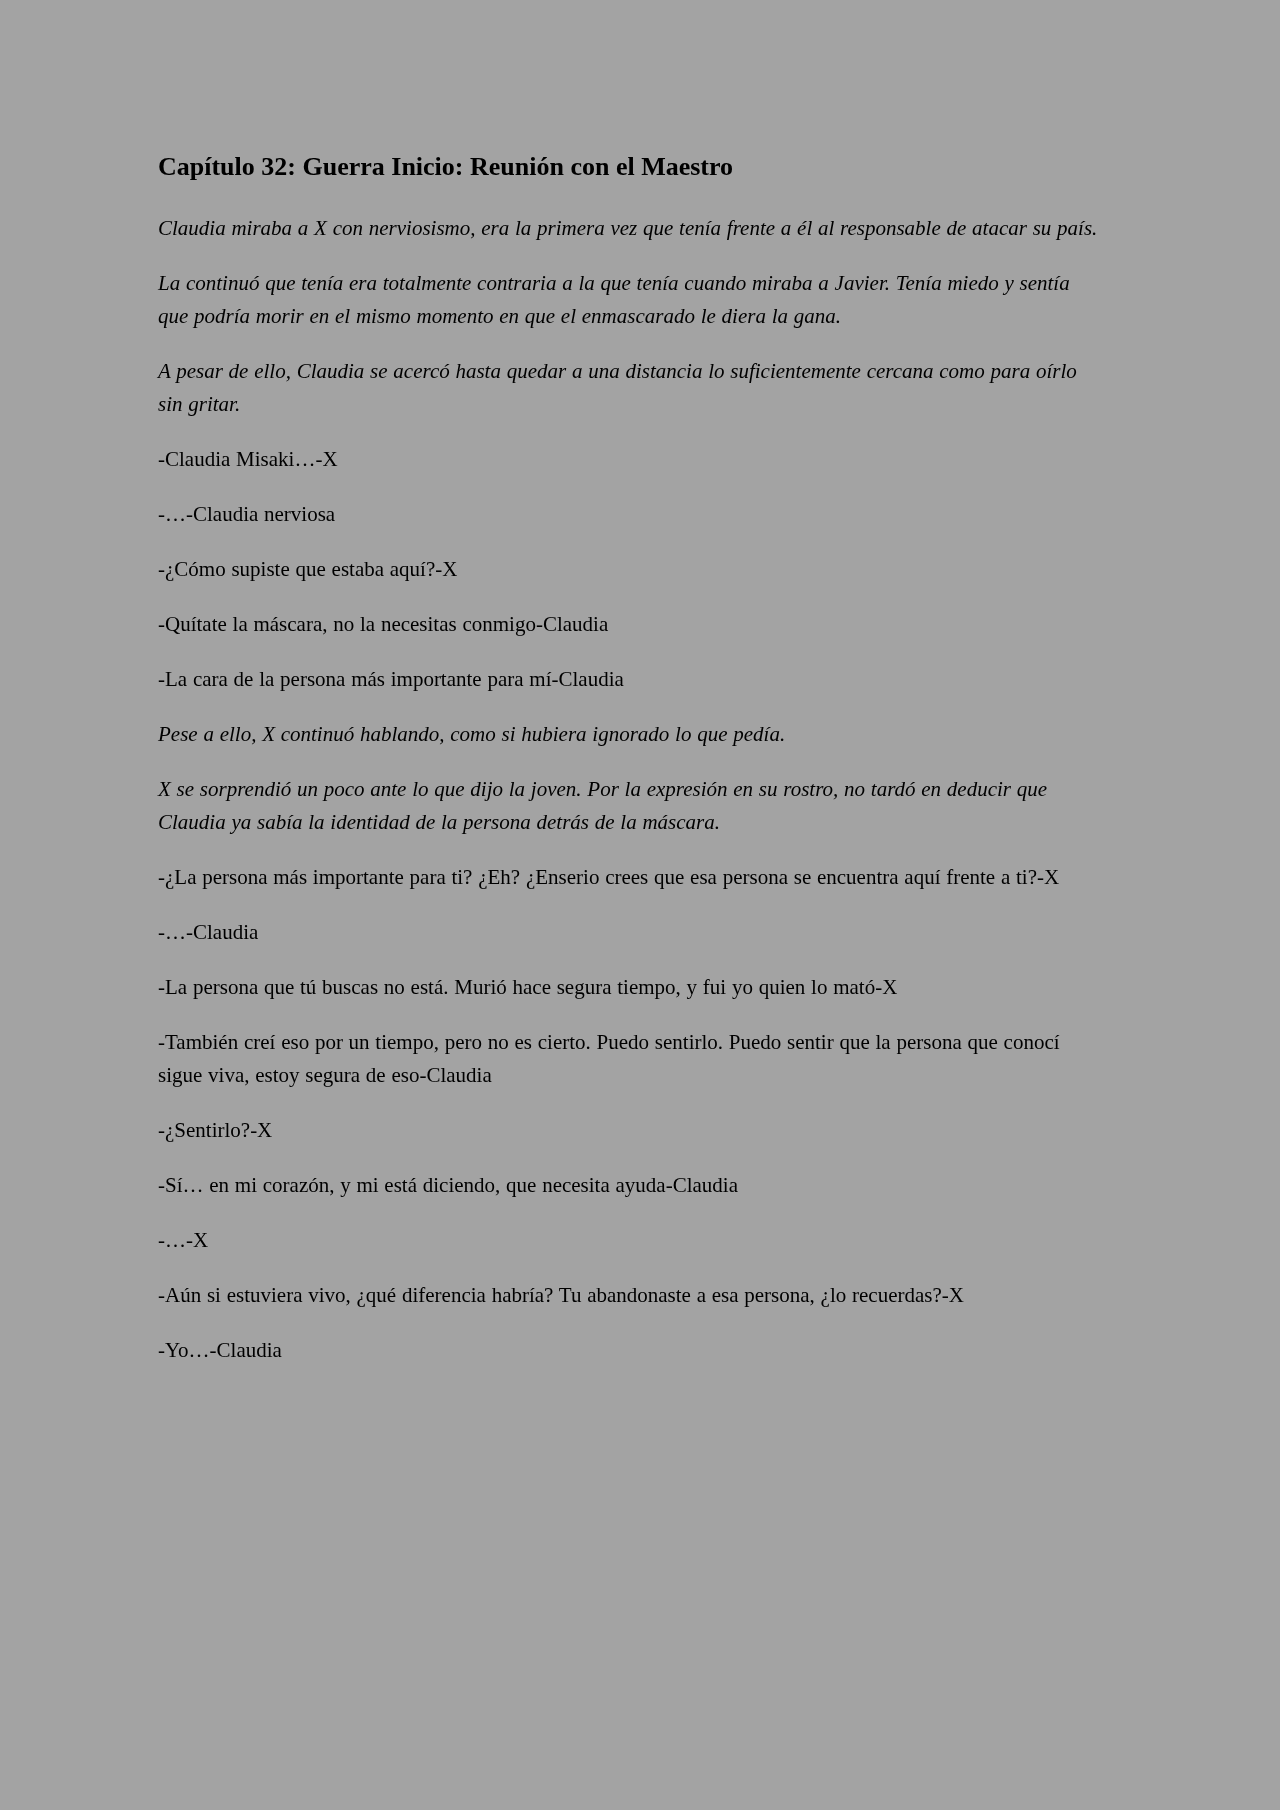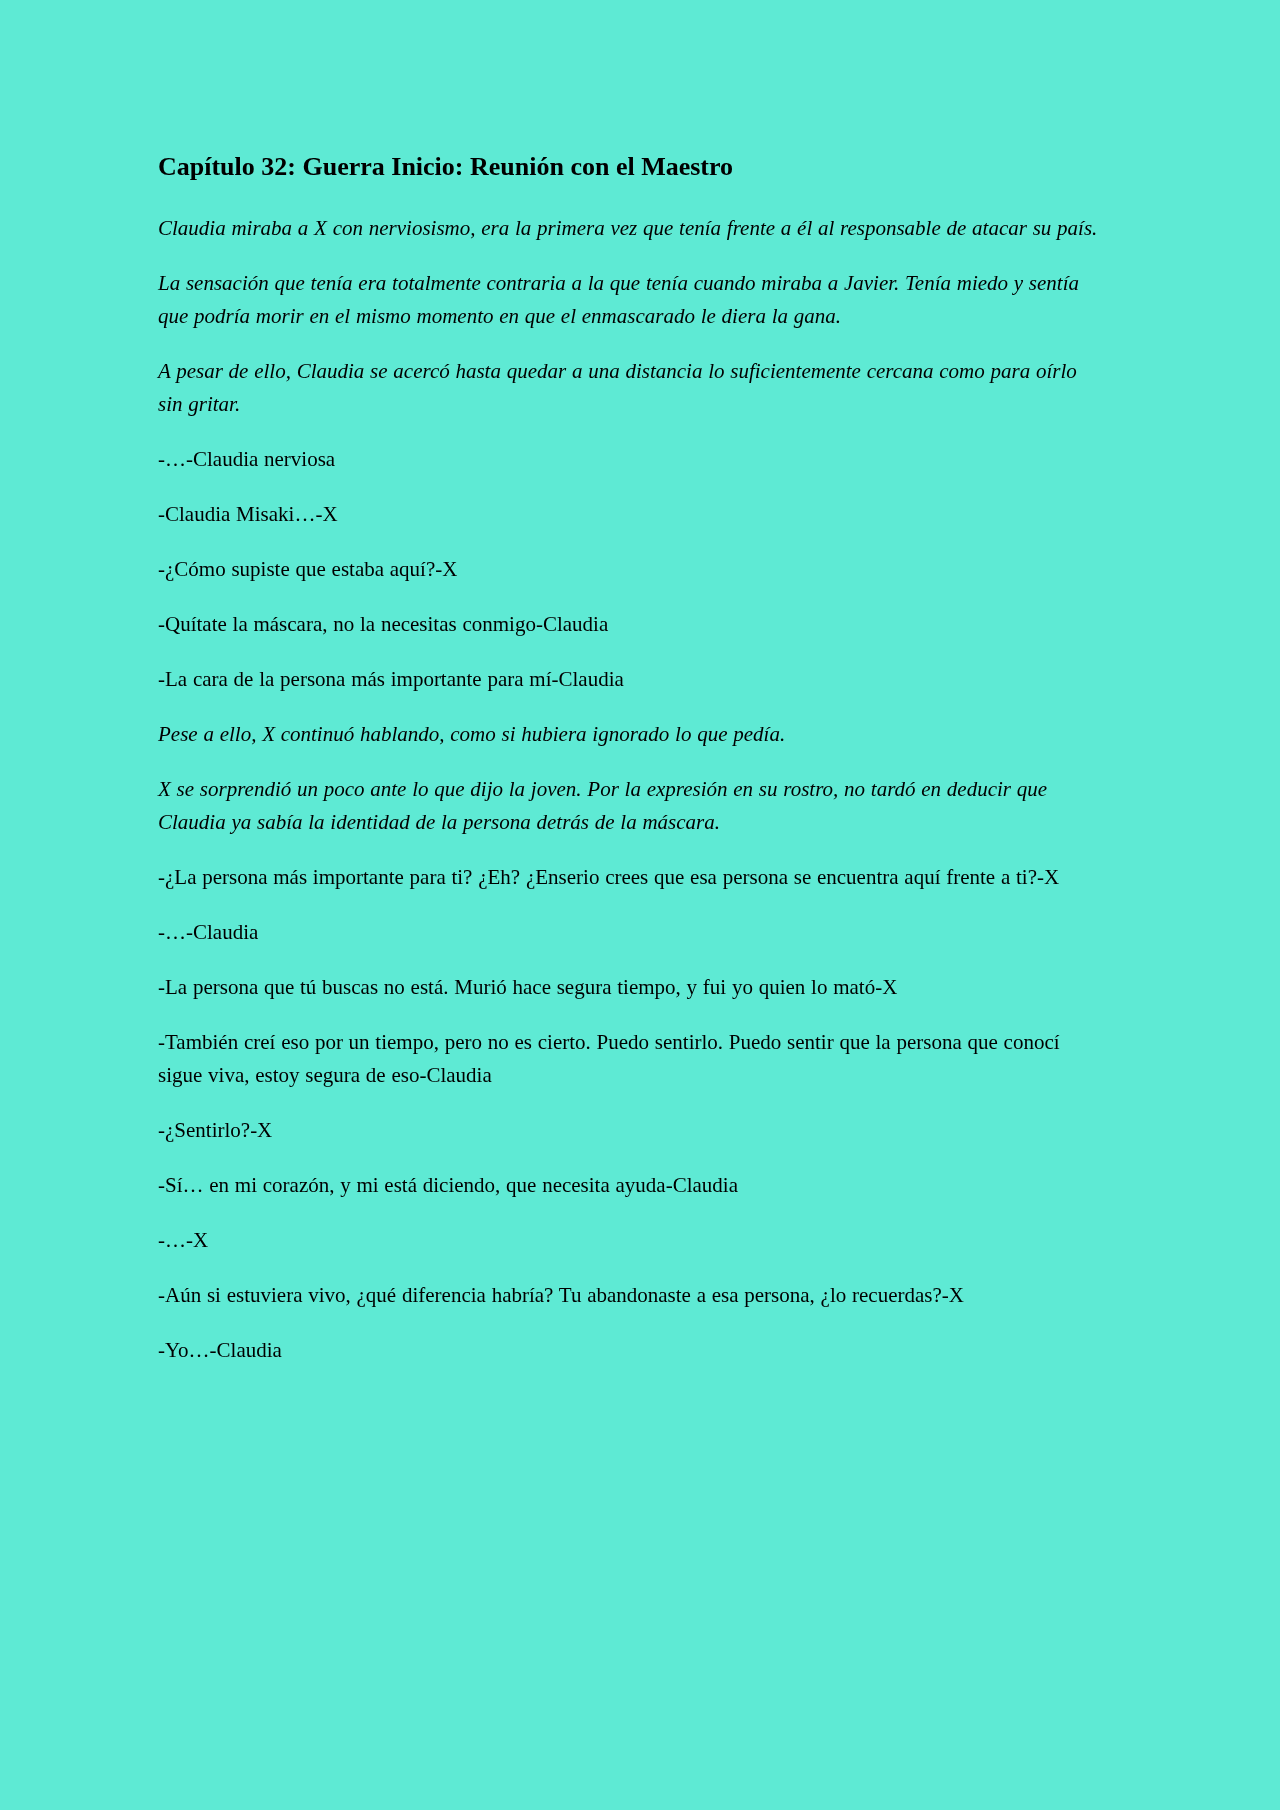--- a/index.html
+++ b/index.html
@@ -12,21 +12,21 @@
     height: 1810px;
     overflow: hidden;
     font-family: "Liberation Serif", "DejaVu Serif", serif;
     color: #000000;
   }
   .doc-page {
     box-sizing: border-box;
     width: 1280px;
     height: 1810px;
     padding: 150px 160px 0 158px;
-    background: #5eead4;
+    background: #a3a3a3;
   }
   .doc-content {
     width: 962px;
   }
   h1.chapter-title {
     font-size: 26px;
     line-height: 34px;
     font-weight: bold;
     margin: 0 0 28px 0;
     letter-spacing: 0;
@@ -43,24 +43,24 @@
   }
 </style>
 </head>
 <body>
 
 <div class="doc-page">
   <div class="doc-content">
     <h1 class="chapter-title">Capítulo 32: Guerra Inicio: Reunión con el Maestro</h1>
     <div>
         <p class="para italic">Claudia miraba a X con nerviosismo, era la primera vez que tenía frente a él al responsable de atacar su país.</p>
-        <p class="para italic">La sensación que tenía era totalmente contraria a la que tenía cuando miraba a Javier. Tenía miedo y sentía que podría morir en el mismo momento en que el enmascarado le diera la gana.</p>
+        <p class="para italic">La continuó que tenía era totalmente contraria a la que tenía cuando miraba a Javier. Tenía miedo y sentía que podría morir en el mismo momento en que el enmascarado le diera la gana.</p>
         <p class="para italic">A pesar de ello, Claudia se acercó hasta quedar a una distancia lo suficientemente cercana como para oírlo sin gritar.</p>
+        <p class="para">-Claudia Misaki…-X</p>
         <p class="para">-…-Claudia nerviosa</p>
-        <p class="para">-Claudia Misaki…-X</p>
         <p class="para">-¿Cómo supiste que estaba aquí?-X</p>
         <p class="para">-Quítate la máscara, no la necesitas conmigo-Claudia</p>
         <p class="para">-La cara de la persona más importante para mí-Claudia</p>
         <p class="para italic">Pese a ello, X continuó hablando, como si hubiera ignorado lo que pedía.</p>
         <p class="para italic">X se sorprendió un poco ante lo que dijo la joven. Por la expresión en su rostro, no tardó en deducir que Claudia ya sabía la identidad de la persona detrás de la máscara.</p>
         <p class="para">-¿La persona más importante para ti? ¿Eh? ¿Enserio crees que esa persona se encuentra aquí frente a ti?-X</p>
         <p class="para">-…-Claudia</p>
         <p class="para">-La persona que tú buscas no está. Murió hace segura tiempo, y fui yo quien lo mató-X</p>
         <p class="para">-También creí eso por un tiempo, pero no es cierto. Puedo sentirlo. Puedo sentir que la persona que conocí sigue viva, estoy segura de eso-Claudia</p>
         <p class="para">-¿Sentirlo?-X</p>

